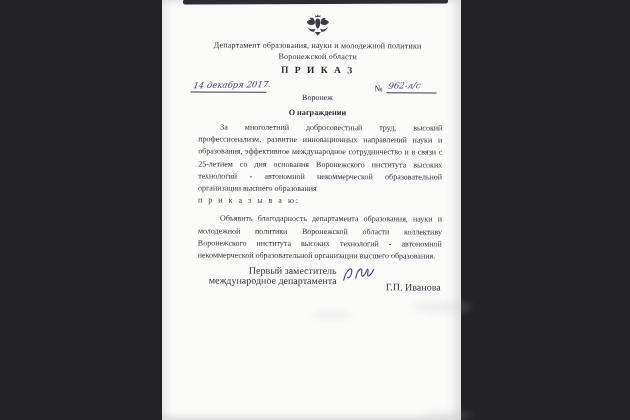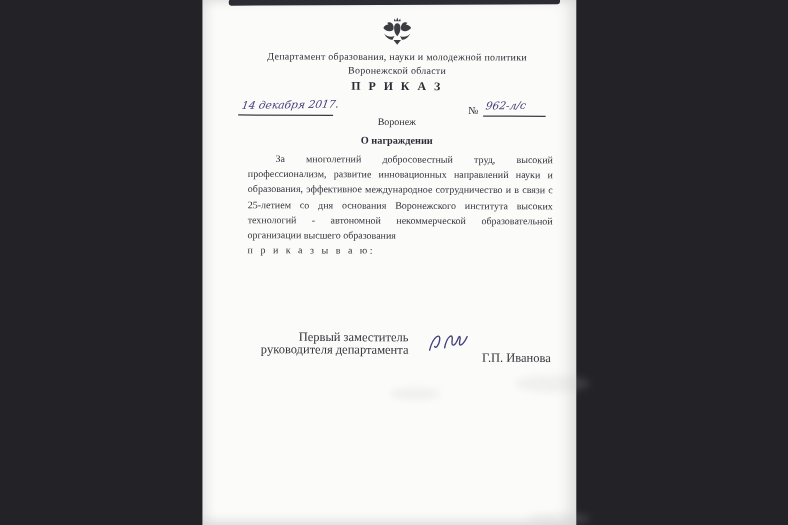--- a/index.html
+++ b/index.html
@@ -76,25 +76,26 @@
       <span class="num-label">№</span>
       <div class="num-line"></div>
       <span class="hand num-hand">962-л/с</span>
 
       <div class="city">Воронеж</div>
       <div class="subject">О награждении</div>
 
       <div class="body-block">
         <div class="preamble">За многолетний добросовестный труд, высокий профессионализм, развитие инновационных направлений науки и образования, эффективное международное сотрудничество и в связи с 25-летием со дня основания Воронежского института высоких технологий - автономной некоммерческой образовательной организации высшего образования</div>
         <div class="decree">п р и к а з ы в а ю:</div>
+        <div class="order">Объявить благодарность департамента образования, науки и молодежной политики Воронежской области коллективу Воронежского института высоких технологий - автономной некоммерческой образовательной организации высшего образования.</div>
       </div>
 
       <div class="sig-title">
         <div>Первый заместитель</div>
-        <div>руководителя департамента</div>
+        <div>международное департамента</div>
       </div>
 
       <svg class="sig-autograph" viewBox="0 0 42 28">
         <g fill="none" stroke="#46407c" stroke-width="1.1" stroke-linecap="round">
           <path d="M4 20 C7 8, 13 6, 12 12 C11.4 16, 9 19, 8 17"></path>
           <path d="M16 18 C18 8, 23 6, 22 12 C21 17, 24 18, 27 10 C28 8, 29 9, 28 13 C27 18, 31 16, 34 9"></path>
         </g>
       </svg>
       <div class="sig-name">Г.П. Иванова</div>
 

